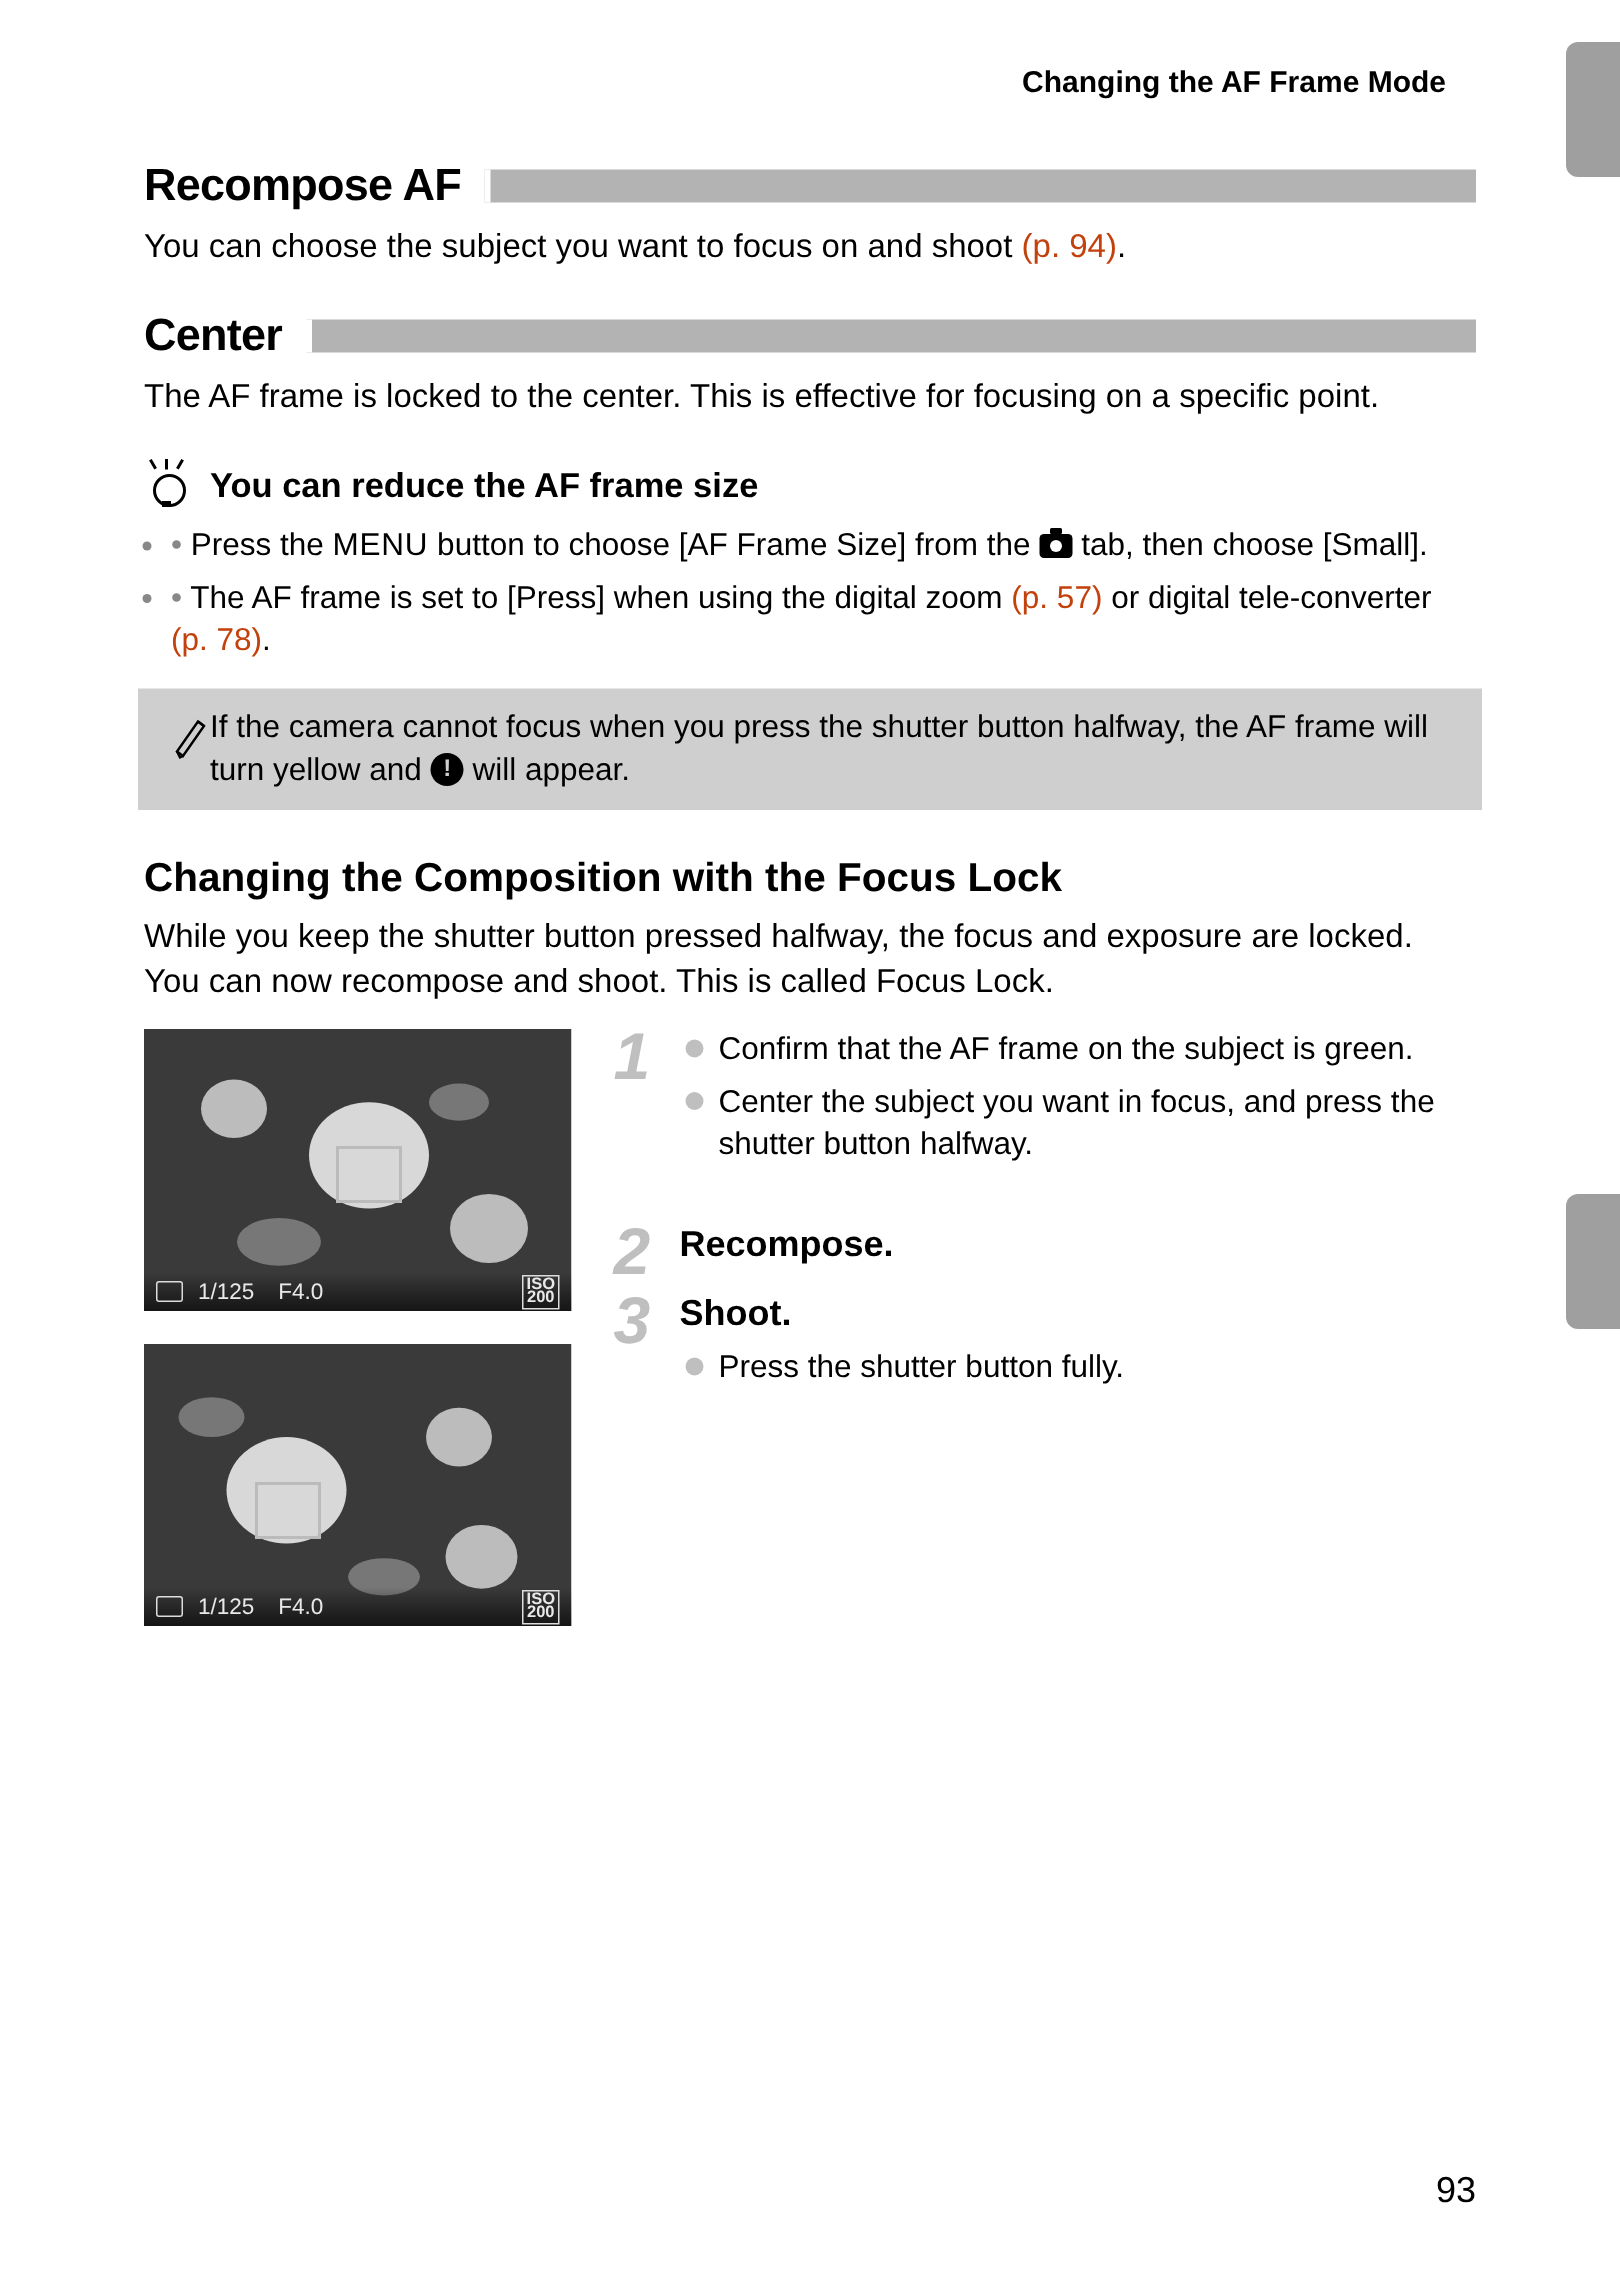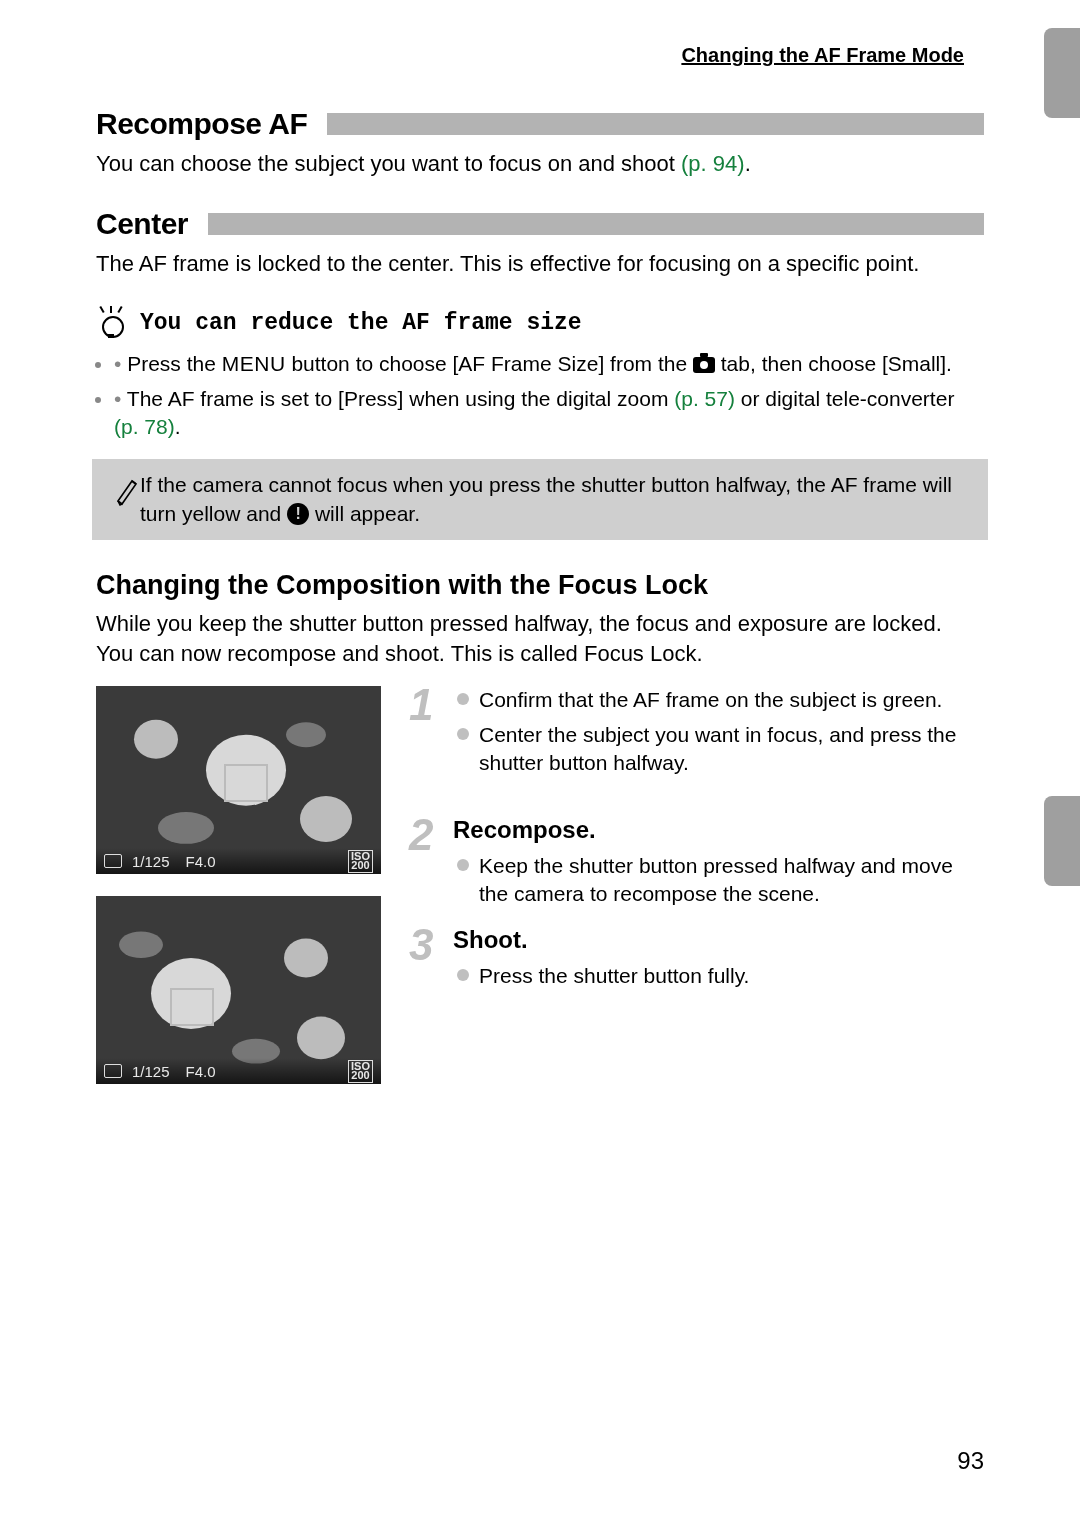--- a/index.html
+++ b/index.html
@@ -23,41 +23,39 @@
   }
   .page {
     padding: 44px 96px 0 96px;
   }
   .header-title {
     text-align: right;
     font-weight: bold;
     font-size: 20px;
     margin-bottom: 40px;
     padding-right: 20px;
-    text-decoration: underline;
   }
   .sec-heading {
     display: flex; align-items: center; gap: 16px;
     margin-bottom: 8px;
   }
   .sec-heading h2 {
     font-size: 30px; font-weight: 900; letter-spacing: -0.5px;
     white-space: nowrap;
     font-family: Arial Black, Arial, sans-serif;
   }
   .sec-heading .rule {
     flex: 1; height: 22px; background: #b3b3b3;
     border-left: 4px solid #fff;
   }
   .body-text { font-size: 22px; line-height: 1.35; margin-bottom: 28px; }
-  .link { color: #15803d; }
+  .link { color: #c2410c; }
   .tip-row {
     display: flex; align-items: center; gap: 14px;
     margin: 6px 0 10px 0;
-    font-family: Liberation Mono, monospace;
   }
   .tip-title { font-size: 23px; font-weight: bold; }
   .bulb-icon {
     width: 30px; height: 34px; display: inline-block; position: relative;
   }
   .bulb-icon::before {
     content: ""; position: absolute; left: 6px; top: 10px;
     width: 18px; height: 18px; border: 2px solid #000; border-radius: 50%;
   }
   .bulb-icon::after {
@@ -254,23 +252,20 @@
       <div class="step">
         <div class="step-num">1</div>
         <ul>
           <li>Confirm that the AF frame on the subject is green.</li>
           <li>Center the subject you want in focus, and press the shutter button halfway.</li>
         </ul>
       </div>
       <div class="step" style="margin-top:38px">
         <div class="step-num">2</div>
         <div class="step-title">Recompose.</div>
-        <ul>
-          <li>Keep the shutter button pressed halfway and move the camera to recompose the scene.</li>
-        </ul>
       </div>
       <div class="step" style="margin-top:18px">
         <div class="step-num">3</div>
         <div class="step-title">Shoot.</div>
         <ul>
           <li>Press the shutter button fully.</li>
         </ul>
       </div>
     </div>
   </div>

